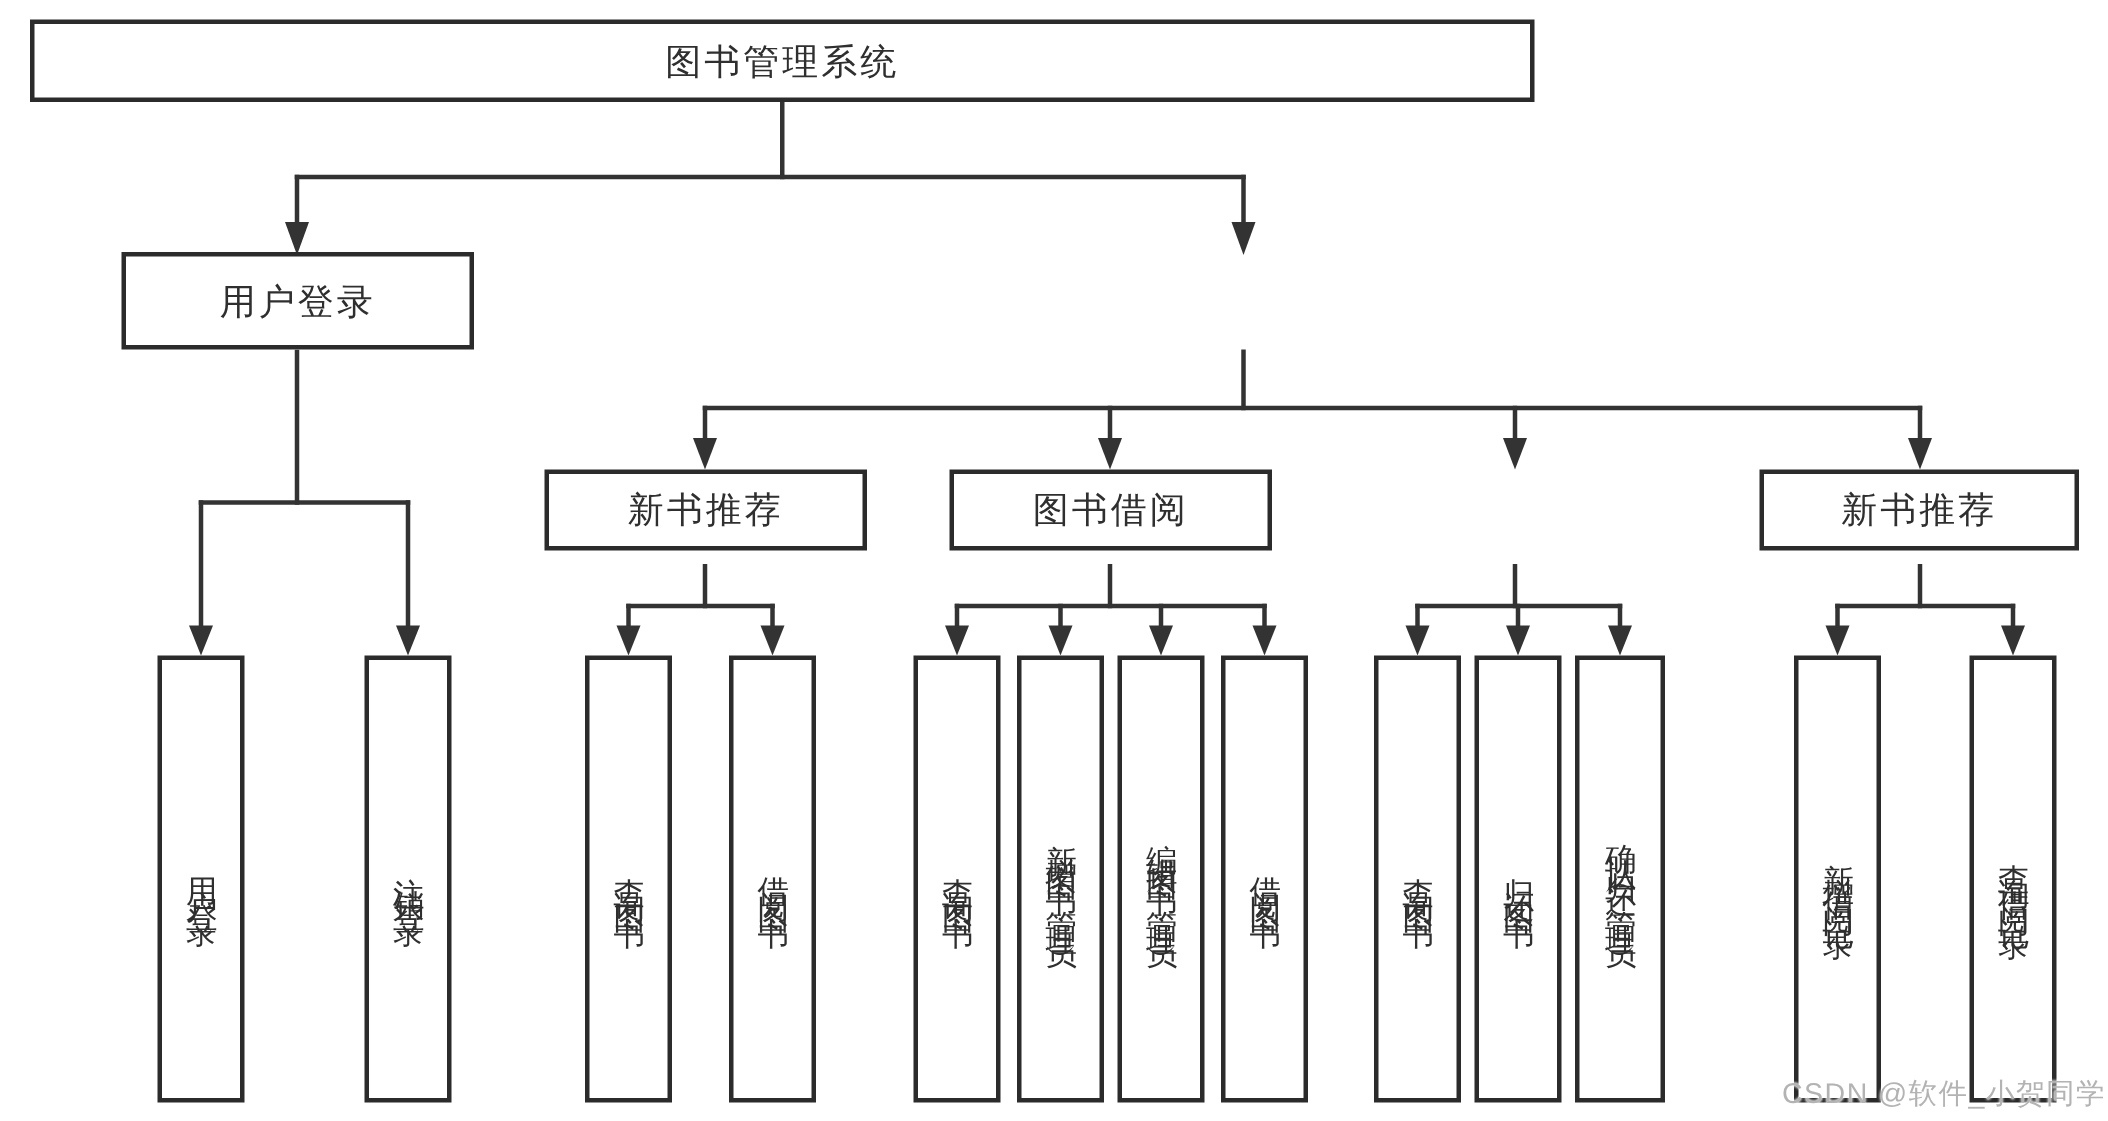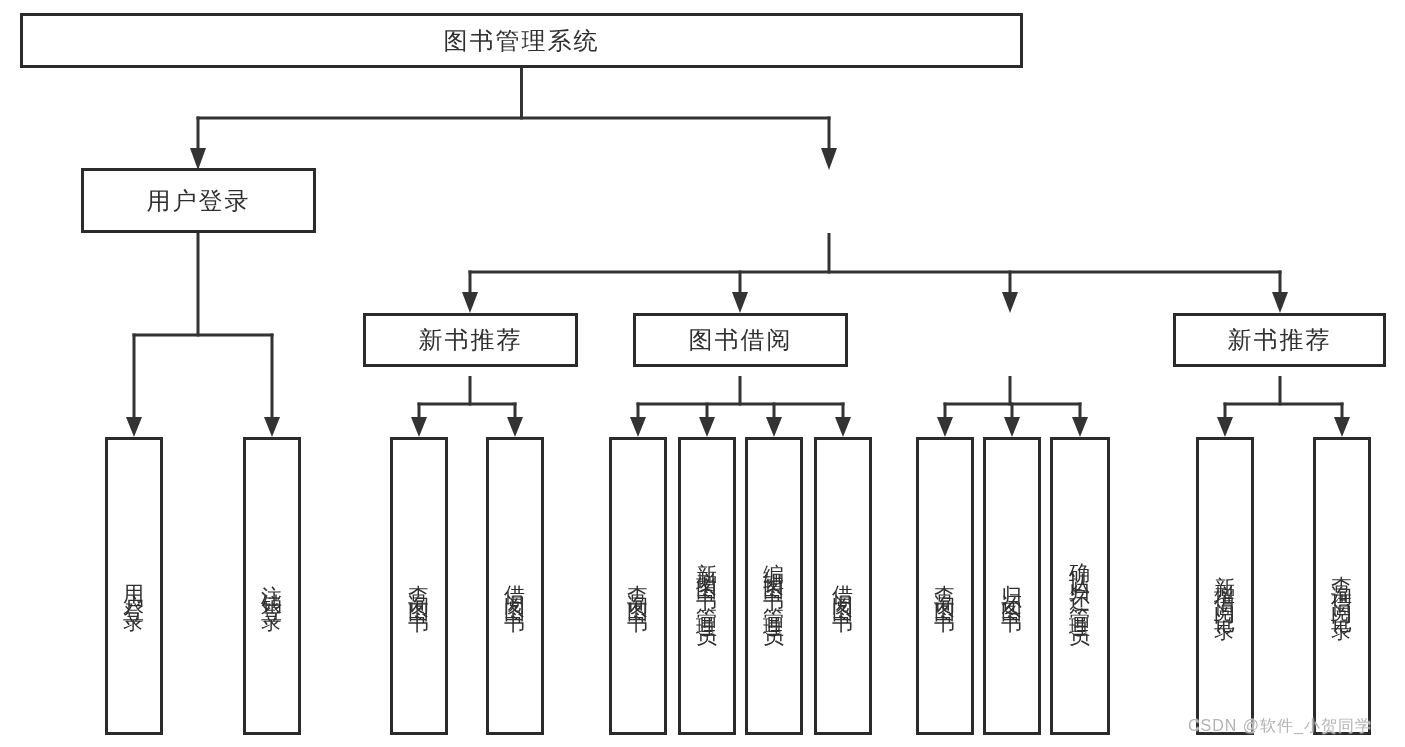--- a/index.html
+++ b/index.html
@@ -48,21 +48,21 @@
   }
   .lvl1 { left: 20px;  top: 13px;  width: 1003px; height: 55px; }
   .lvl2 { top: 168px; height: 65px; width: 235px; }
   .lvl3 { top: 313px; height: 54px; width: 215px; }
   .lvl4 { top: 437px; height: 298px; width: 58px; }
   #watermark {
     position: absolute;
     left: 1188px;
     top: 716px;
     z-index: 2;
-    font-size: 16px;
+    font-size: 19px;
     letter-spacing: 1px;
     color: #b3b3b3;
     text-shadow: 0 0 2px #ffffff, 0 0 2px #ffffff;
     white-space: nowrap;
   }
 </style>
 </head>
 <body>
 
 <div id="canvas">

